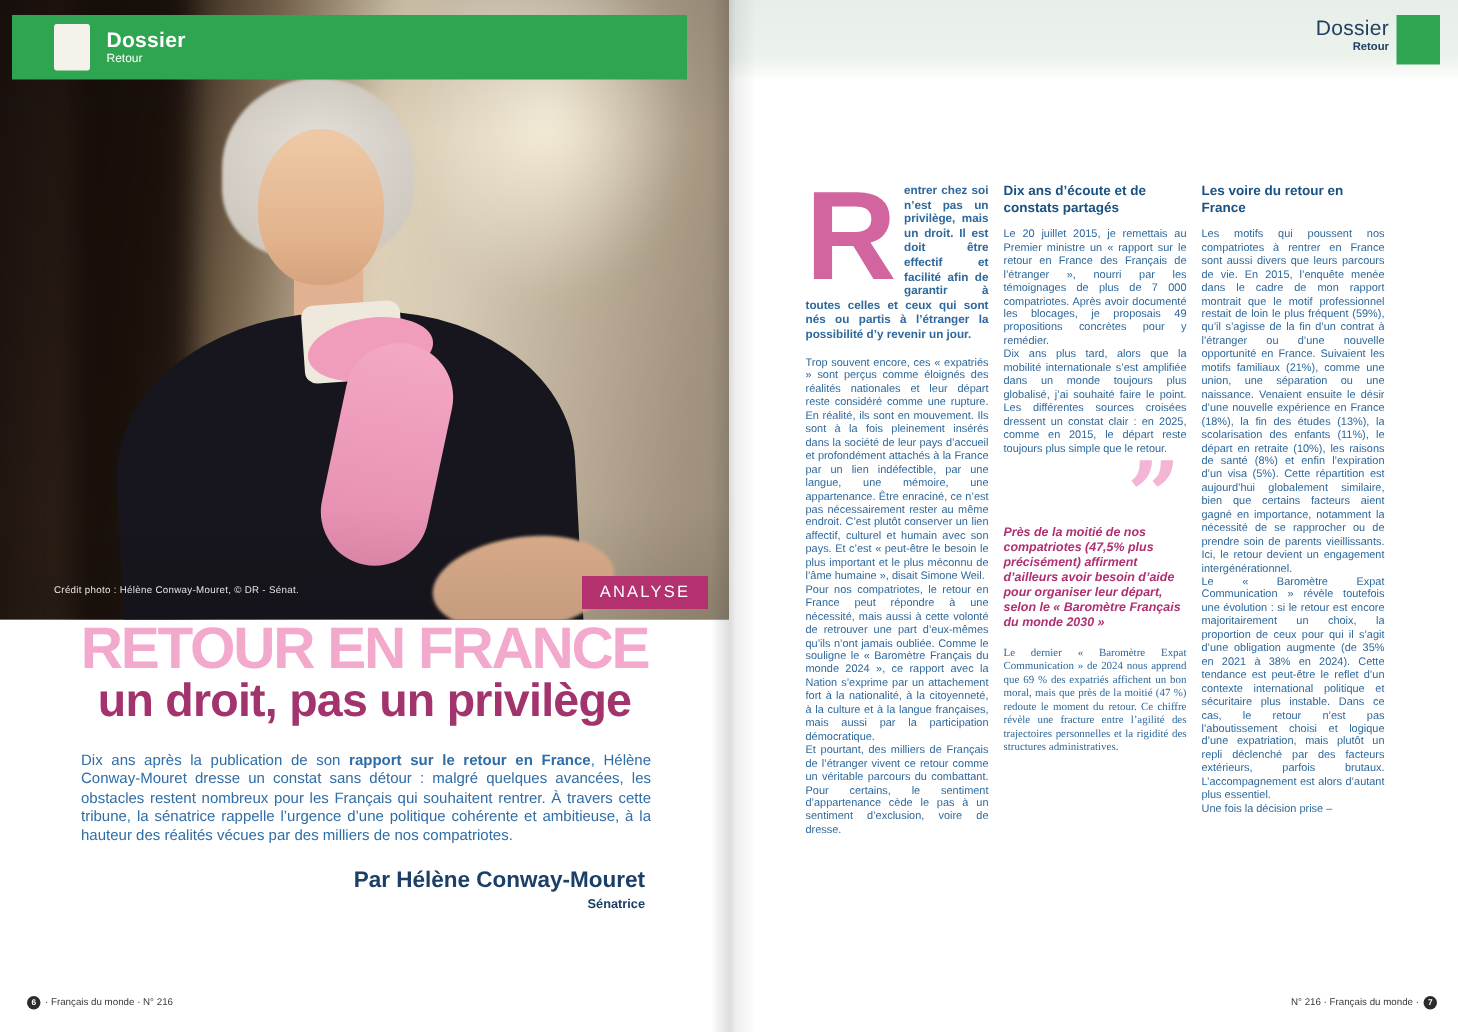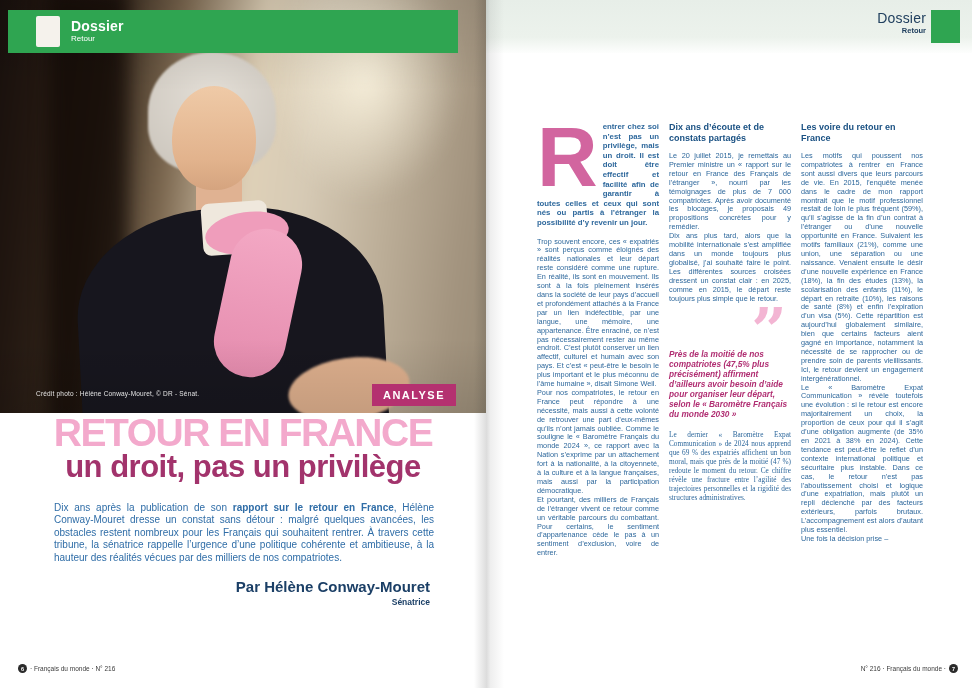--- a/index.html
+++ b/index.html
@@ -44,22 +44,22 @@
   .p-scarf  { position: absolute; left: 222px; top: 228px; width: 72px;  height: 150px; background: linear-gradient(180deg, #f3a8c4, #e58cae); border-radius: 36px; transform: rotate(12deg); }
   .p-scarf2 { position: absolute; left: 205px; top: 212px; width: 84px;  height: 42px;  background: #ef9dbb; border-radius: 50%; transform: rotate(-8deg); }
   .p-hands  { position: absolute; left: 288px; top: 358px; width: 122px; height: 62px;  background: #dcae8c; border-radius: 50%; transform: rotate(-8deg); filter: blur(1px); }
   .photo-shade { position: absolute; inset: 0; background: linear-gradient(180deg, rgba(0,0,0,0.10) 0%, rgba(0,0,0,0) 22%, rgba(0,0,0,0) 82%, rgba(0,0,0,0.10) 100%); }
 
   .credit {
     position: absolute; left: 36px; top: 390px; z-index: 6;
     font-size: 6.5px; color: rgba(255,255,255,0.88); letter-spacing: 0.2px;
   }
   .analyse-badge {
-    position: absolute; left: 372px; top: 384px; width: 84px; height: 22px; z-index: 6;
-    background: #b43170; color: #fff; font-weight: bold; font-size: 11px; letter-spacing: 1.5px;
+    position: absolute; left: 388px; top: 384px; width: 84px; height: 22px; z-index: 6;
+    background: #b43170; color: #fff; font-weight: normal; font-size: 11px; letter-spacing: 1.5px;
     display: flex; align-items: center; justify-content: center;
   }
 
   
   .green-bar {
     position: absolute; left: 8px; top: 10px; width: 450px; height: 43px; z-index: 8;
     background: #2fa551; display: flex; align-items: center;
   }
   .logo-box { margin-left: 28px; width: 24px; height: 31px; background: #f5f2ec; border-radius: 2px; flex: 0 0 auto; }
   .bar-text { margin-left: 11px; color: #fff; line-height: 1.05; }
@@ -183,21 +183,21 @@
     <div class="rp-sub">Retour</div>
   </div>
   <div class="green-square"></div>
 
   <div class="columns">
 
     <div class="col">
       <p class="lead"><span class="dropcap">R</span><span>entrer chez soi n’est pas un privilège, mais un droit. Il est doit être effectif et facilité afin de garantir à toutes celles et ceux qui sont nés ou partis à l’étranger la possibilité d’y revenir un jour.</span></p>
       <p>Trop souvent encore, ces « expatriés » sont perçus comme éloignés des réalités nationales et leur départ reste considéré comme une rupture. En réalité, ils sont en mouvement. Ils sont à la fois pleinement insérés dans la société de leur pays d’accueil et profondément attachés à la France par un lien indéfectible, par une langue, une mémoire, une appartenance. Être enraciné, ce n’est pas nécessairement rester au même endroit. C’est plutôt conserver un lien affectif, culturel et humain avec son pays. Et c’est « peut-être le besoin le plus important et le plus méconnu de l’âme humaine », disait Simone Weil.</p>
       <p>Pour nos compatriotes, le retour en France peut répondre à une nécessité, mais aussi à cette volonté de retrouver une part d’eux-mêmes qu’ils n’ont jamais oubliée. Comme le souligne le « Baromètre Français du monde 2024 », ce rapport avec la Nation s’exprime par un attachement fort à la nationalité, à la citoyenneté, à la culture et à la langue françaises, mais aussi par la participation démocratique.</p>
-      <p>Et pourtant, des milliers de Français de l’étranger vivent ce retour comme un véritable parcours du combattant. Pour certains, le sentiment d’appartenance cède le pas à un sentiment d’exclusion, voire de entrer.</p>
+      <p>Et pourtant, des milliers de Français de l’étranger vivent ce retour comme un véritable parcours du combattant. Pour certains, le sentiment d’appartenance cède le pas à un sentiment d’exclusion, voire de dresse.</p>
     </div>
 
     <div class="col">
       <p class="col-heading">Dix ans d’écoute et de constats partagés</p>
       <p>Le 20 juillet 2015, je remettais au Premier ministre un « rapport sur le retour en France des Français de l’étranger », nourri par les témoignages de plus de 7 000 compatriotes. Après avoir documenté les blocages, je proposais 49 propositions concrètes pour y remédier.</p>
       <p>Dix ans plus tard, alors que la mobilité internationale s’est amplifiée dans un monde toujours plus globalisé, j’ai souhaité faire le point. Les différentes sources croisées dressent un constat clair : en 2025, comme en 2015, le départ reste toujours plus simple que le retour.</p>
       <span class="quote-mark">”</span>
       <p class="pullquote">Près de la moitié de nos compatriotes (47,5% plus précisément) affirment d’ailleurs avoir besoin d’aide pour organiser leur départ, selon le « Baromètre Français du monde 2030 »</p>
       <p class="after-quote">Le dernier « Baromètre Expat Communication » de 2024 nous apprend que 69 % des expatriés affichent un bon moral, mais que près de la moitié (47 %) redoute le moment du retour. Ce chiffre révèle une fracture entre l’agilité des trajectoires personnelles et la rigidité des structures administratives.</p>
     </div>

